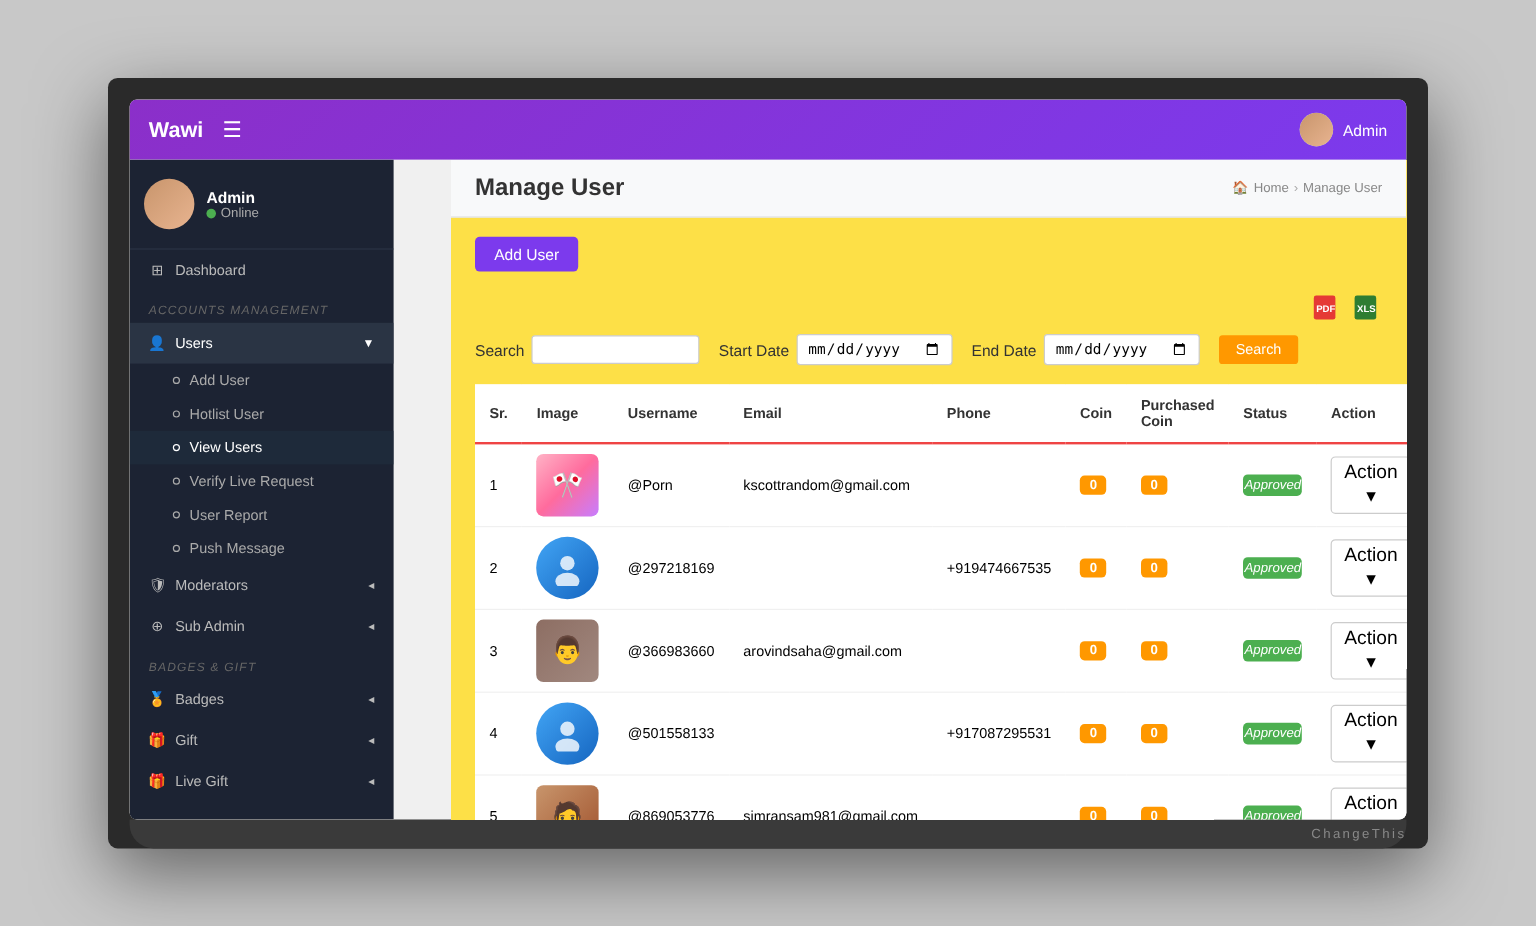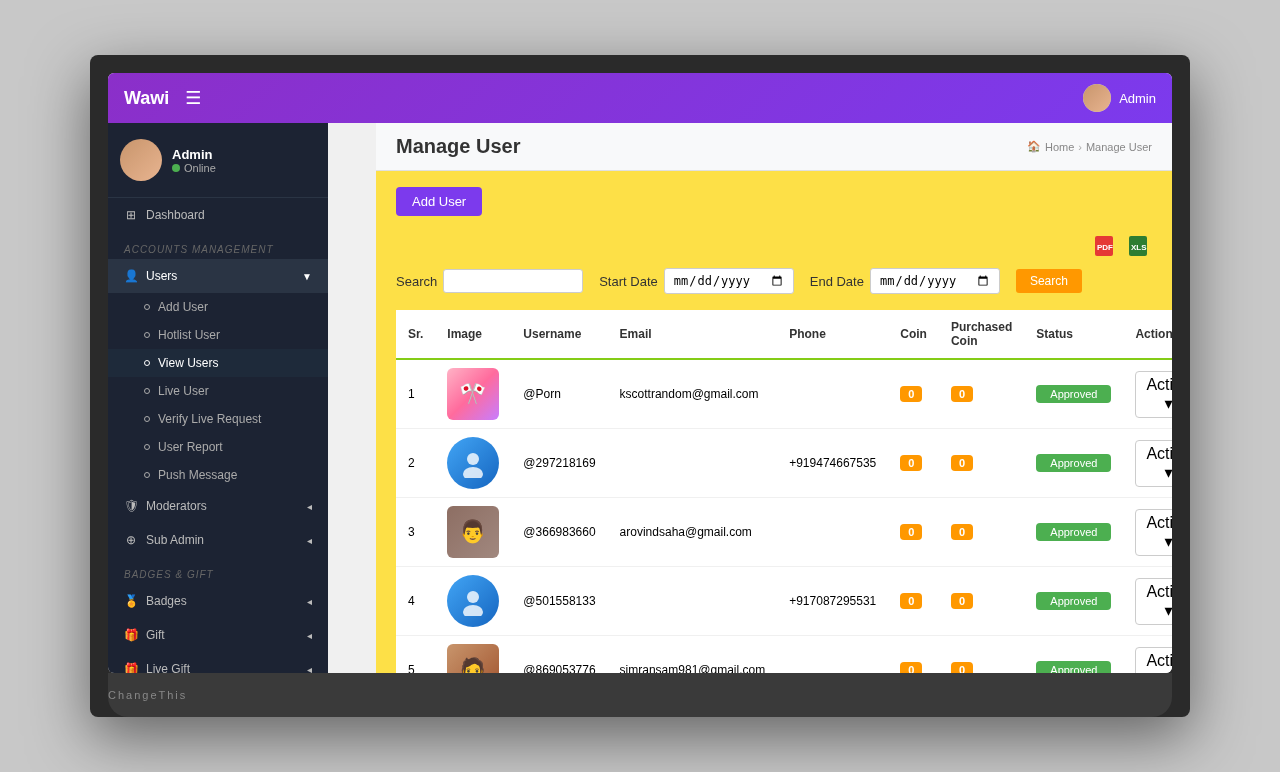--- a/index.html
+++ b/index.html
@@ -22,25 +22,25 @@
     .laptop-screen {
       background: #f0f0f0;
       border-radius: 6px;
       overflow: hidden;
       position: relative;
       height: 600px;
       display: flex;
       flex-direction: column;
     }
     .laptop-base {
-      height: 44px;
+      height: 24px;
       background: #3a3a3a;
       border-radius: 0 0 20px 20px;
       display: flex;
-      justify-content: flex-start;
+      justify-content: flex-end;
       align-items: center;
     }
     .laptop-base-text {
       color: #888;
       font-size: 11px;
       letter-spacing: 2px;
     }
     .app-container {
       display: flex;
       flex-direction: column;
@@ -297,21 +297,21 @@
       border-collapse: collapse;
       background: white;
       font-size: 12px;
     }
     .data-table th {
       padding: 10px 12px;
       text-align: left;
       background: white;
       color: #333;
       font-weight: 600;
-      border-bottom: 2px solid #84cc16;
+      border-bottom: 2px solid #ef4444;
     }
     .data-table td {
       padding: 8px 12px;
       border-bottom: 1px solid #f0f0f0;
       vertical-align: middle;
     }
     .avatar-anime {
       width: 52px;
       height: 52px;
       border-radius: 6px;
@@ -347,24 +347,25 @@
       color: white;
       padding: 2px 8px;
       border-radius: 4px;
       font-size: 11px;
       font-weight: bold;
       display: inline-block;
     }
     .status-approved {
       background: #4caf50;
       color: white;
-      padding: 3px 14px;
+      padding: 3px 1px;
       border-radius: 4px;
       font-size: 11px;
       display: inline-block;
+      font-style: italic;
     }
     .action-btn {
       background: white;
       border: 1px solid #ccc;
       padding: 4px 10px;
       border-radius: 4px;
       cursor: pointer;
       font-size: 16px;
       display: flex;
       align-items: center;
@@ -422,24 +423,20 @@
             <span class="dot-icon"></span>
             <span>Add User</span>
           </div>
           <div class="sidebar-sub-item">
             <span class="dot-icon"></span>
             <span>Hotlist User</span>
           </div>
           <div class="sidebar-sub-item highlighted">
             <span class="dot-icon"></span>
             <span>View Users</span>
-          </div>
-          <div class="sidebar-sub-item">
-            <span class="dot-icon"></span>
-            <span>Live User</span>
           </div>
           <div class="sidebar-sub-item">
             <span class="dot-icon"></span>
             <span>Verify Live Request</span>
           </div>
           <div class="sidebar-sub-item">
             <span class="dot-icon"></span>
             <span>User Report</span>
           </div>
           <div class="sidebar-sub-item">

